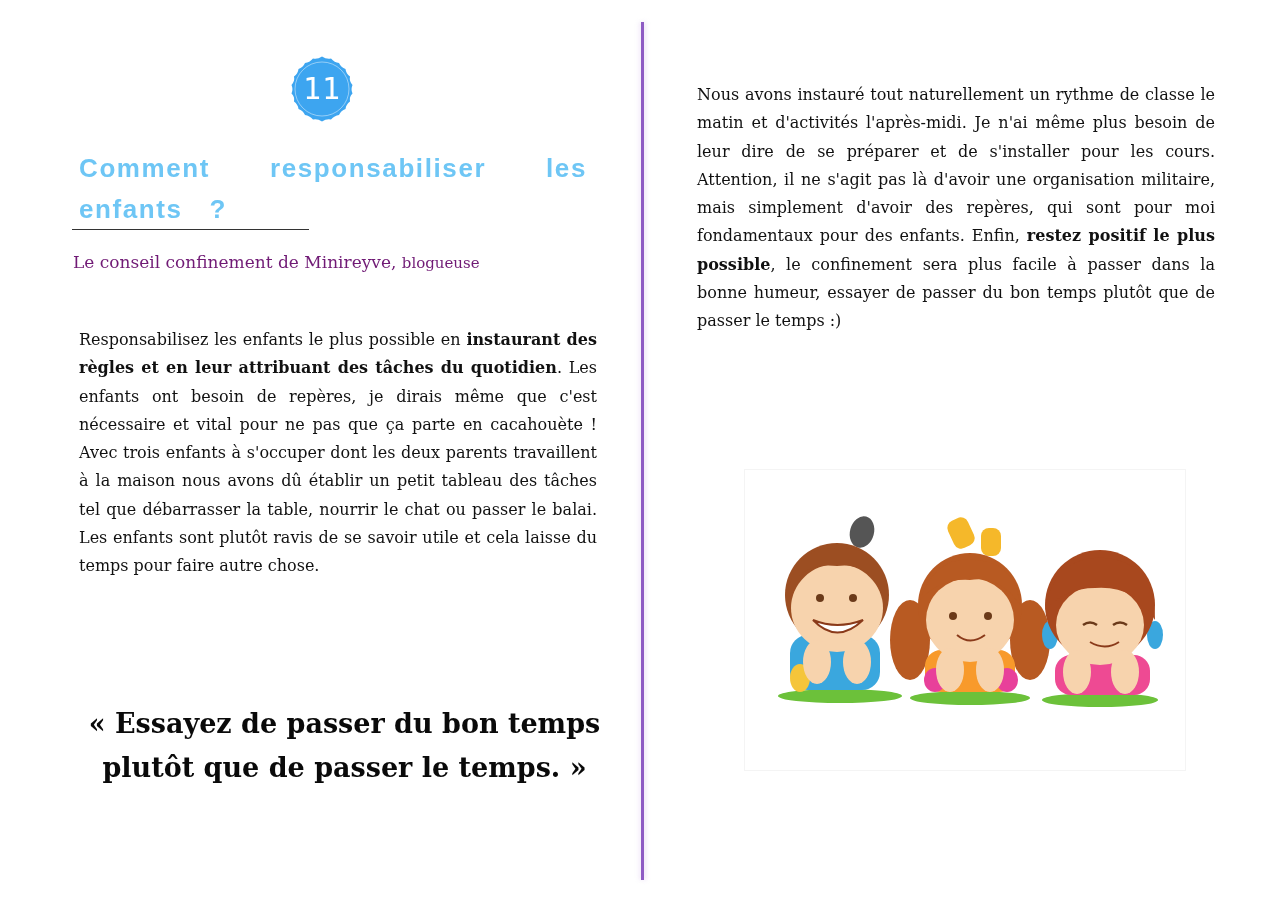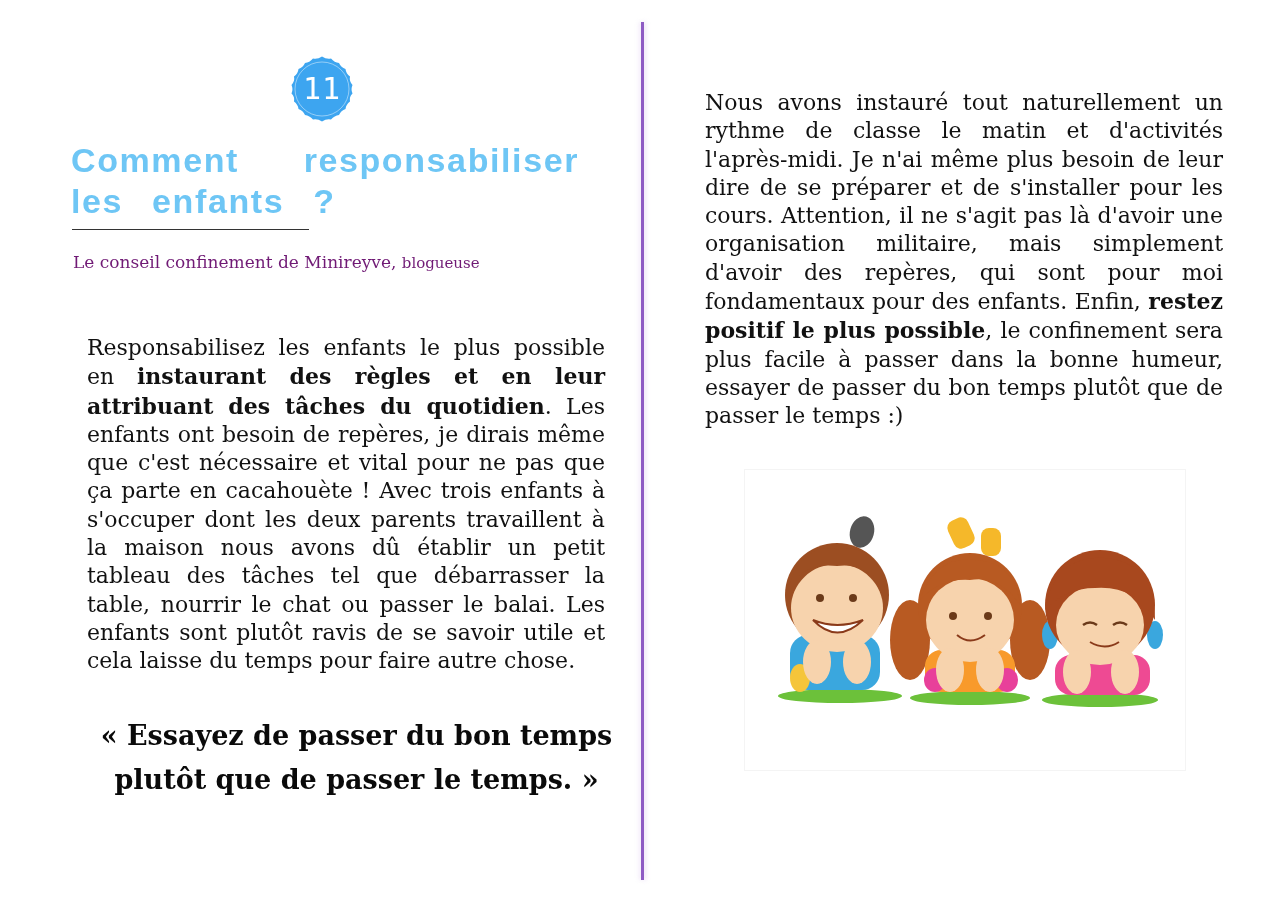--- a/index.html
+++ b/index.html
@@ -53,24 +53,24 @@
       font-family: "DejaVu Sans Mono", monospace;
       font-size: 30px;
       letter-spacing: 1px;
     }
     
     .title {
       position: absolute;
       left: 71px;
       top: 140px;
       width: 508px;
-      margin: 0;
+      margin: 8px;
       font-family: "Liberation Sans", sans-serif;
       font-weight: bold;
-      font-size: 34px;
+      font-size: 26px;
       line-height: 41px;
       color: #6ec6f5;
       text-align: justify;
       text-align-last: left;
       letter-spacing: 1.6px;
       word-spacing: 18px;
     }
     .title-rule {
       position: absolute;
       left: 72px;
@@ -85,22 +85,22 @@
       top: 250px;
       font-size: 17px;
       line-height: 24px;
       color: #701a75;
       white-space: nowrap;
     }
     .byline .small { font-size: 15px; }
     
     .para {
       position: absolute;
-      margin: 16px;
-      font-size: 22px;
+      margin: 8px;
+      font-size: 16px;
       line-height: 28.3px;
       text-align: justify;
       color: #111111;
     }
     .para b { font-weight: bold; }
     .para-left {
       left: 71px;
       top: 318px;
       width: 518px;
     }
@@ -108,21 +108,21 @@
       left: 689px;
       top: 73px;
       width: 518px;
     }
     
     .quote {
       position: absolute;
       left: 72px;
       top: 702px;
       width: 545px;
-      margin: 12px;
+      margin: 0;
       text-align: center;
       font-family: "DejaVu Serif", serif;
       font-weight: bold;
       font-size: 27px;
       line-height: 44px;
       color: #0a0a0a;
     }
     
     .illustration {
       position: absolute;

